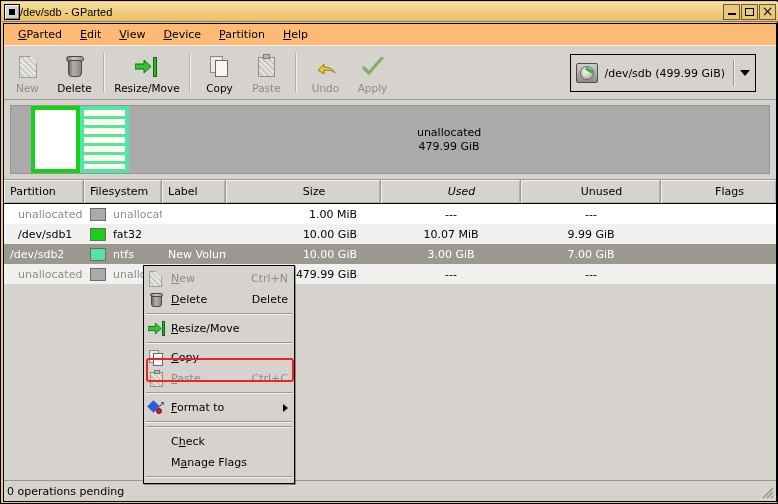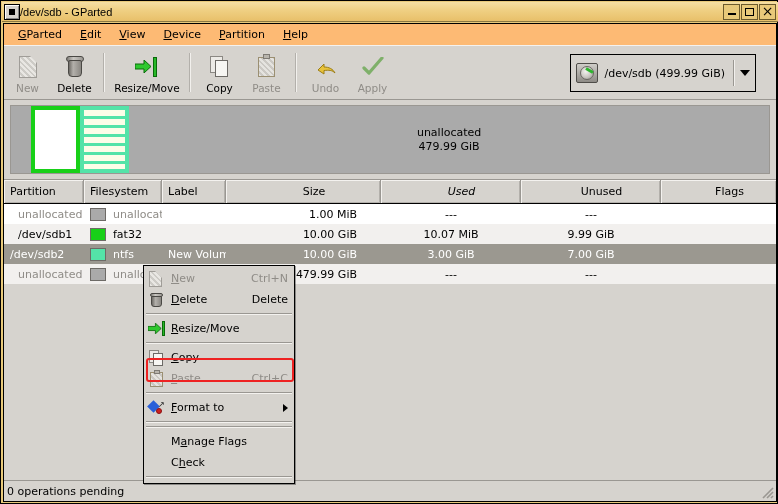--- a/index.html
+++ b/index.html
@@ -769,26 +769,26 @@
           <span class="ctx-submenu-arrow"></span>
         </div>
 
         <div class="ctx-sep"></div>
 
 
         <div class="ctx-sep"></div>
 
         <div class="ctx-row">
           <span class="ctx-ico"></span>
-          <span class="ctx-lbl">M<u>a</u>nage Flags</span>
+          <span class="ctx-lbl">C<u>h</u>eck</span>
         </div>
 
         <div class="ctx-row">
           <span class="ctx-ico"></span>
-          <span class="ctx-lbl">C<u>h</u>eck</span>
+          <span class="ctx-lbl">M<u>a</u>nage Flags</span>
         </div>
 
         <div class="ctx-sep"></div>
 
         <div class="ctx-highlight"></div>
       </div>
 
     </div>
   </div>
 </div>

